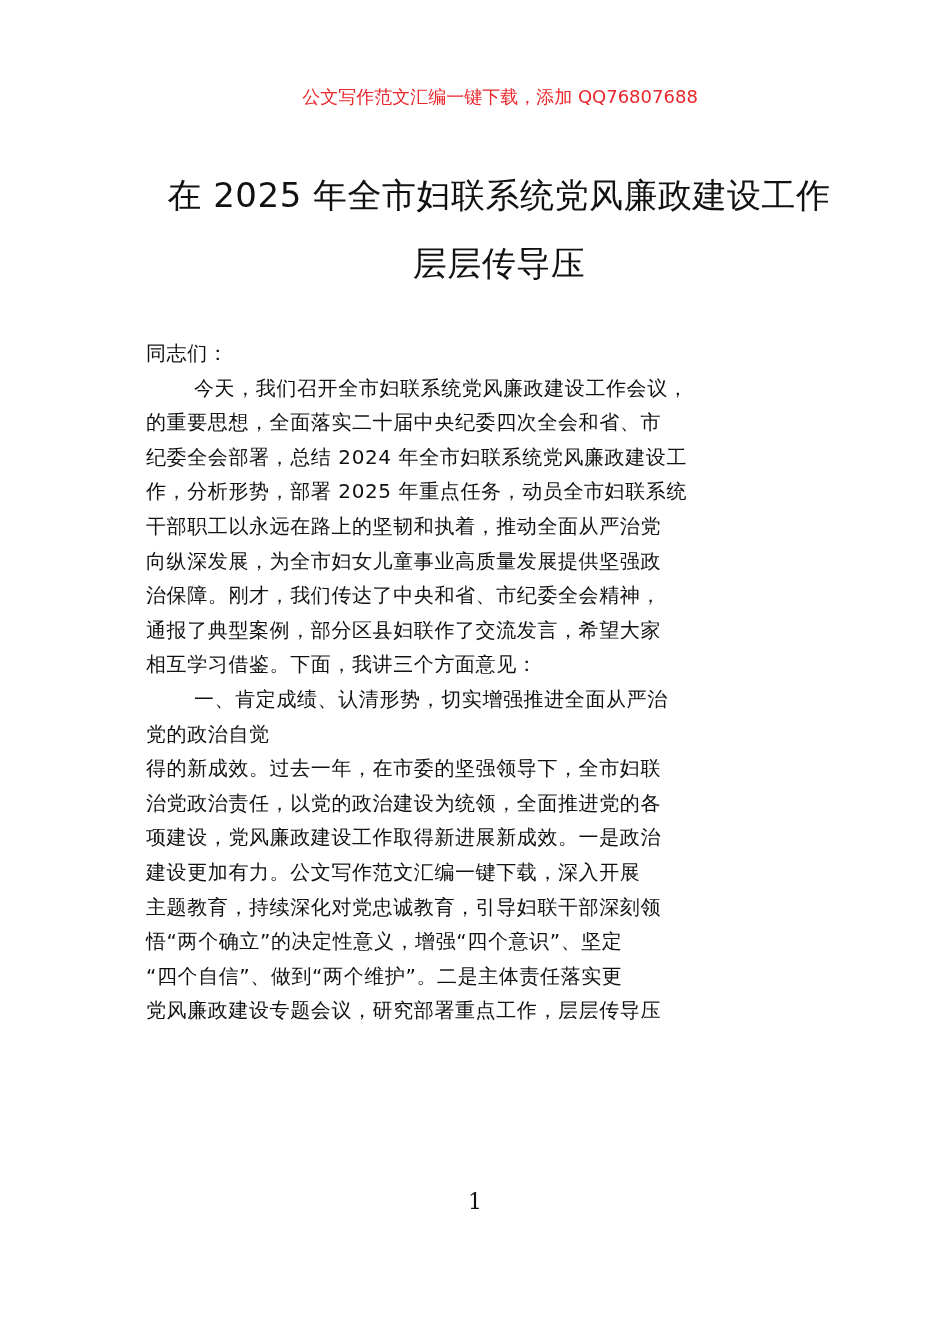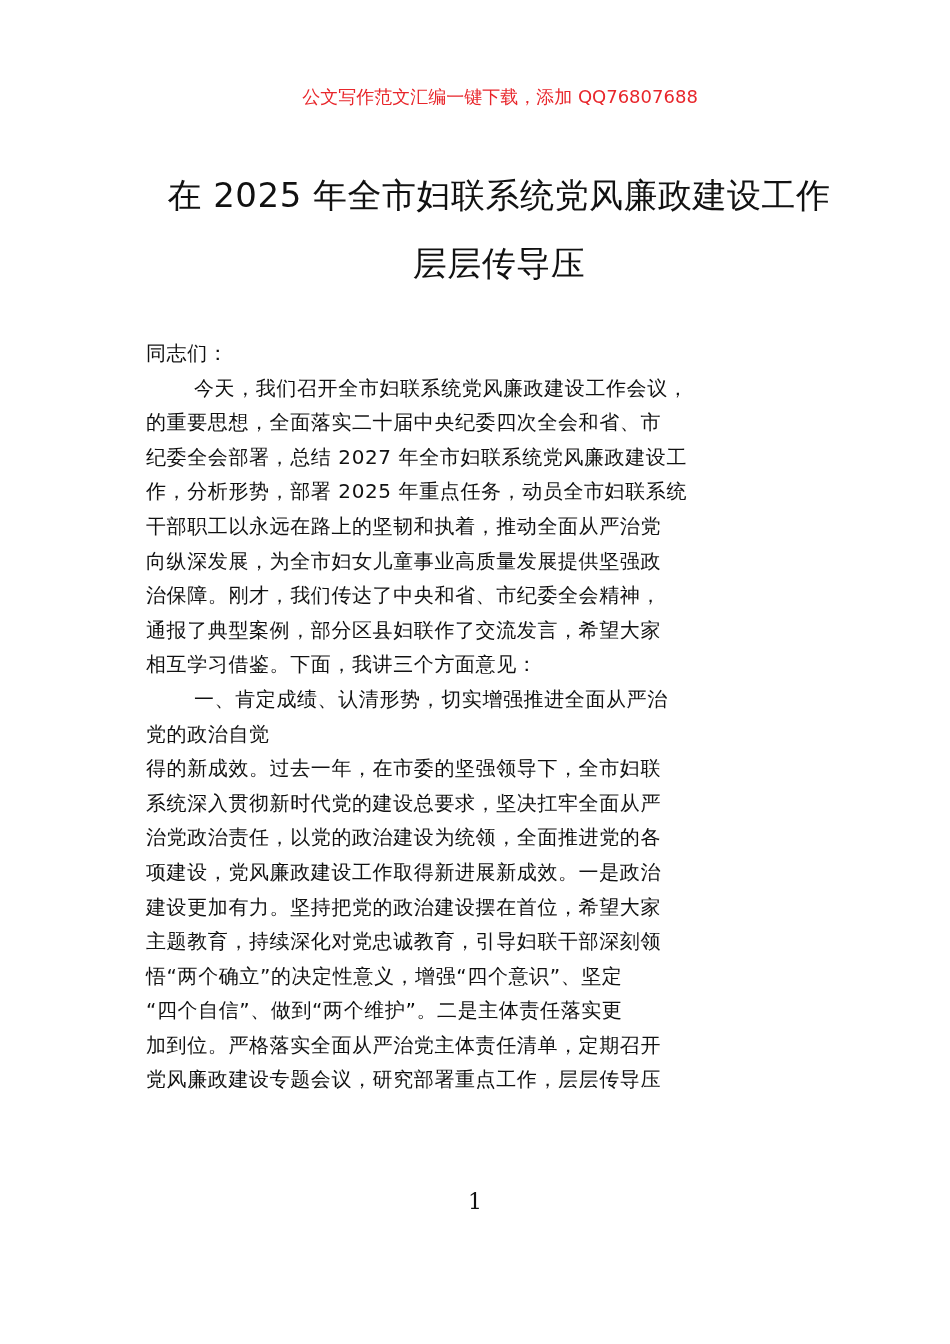--- a/index.html
+++ b/index.html
@@ -80,35 +80,33 @@
 
   <div class="header-banner">公文写作范文汇编一键下载，添加 QQ76807688</div>
 
   <div class="title line1">在 2025 年全市妇联系统党风廉政建设工作</div>
   <div class="title line2">层层传导压</div>
 
   <div class="body-text">
     <div class="line">同志们：</div>
     <div class="line indent">今天，我们召开全市妇联系统党风廉政建设工作会议，</div>
     <div class="line">的重要思想，全面落实二十届中央纪委四次全会和省、市</div>
-    <div class="line">纪委全会部署，总结 2027 年全市妇联系统党风廉政建设工</div>
+    <div class="line">纪委全会部署，总结 2024 年全市妇联系统党风廉政建设工</div>
     <div class="line">作，分析形势，部署 2025 年重点任务，动员全市妇联系统</div>
     <div class="line">干部职工以永远在路上的坚韧和执着，推动全面从严治党</div>
     <div class="line">向纵深发展，为全市妇女儿童事业高质量发展提供坚强政</div>
     <div class="line">治保障。刚才，我们传达了中央和省、市纪委全会精神，</div>
     <div class="line">通报了典型案例，部分区县妇联作了交流发言，希望大家</div>
     <div class="line">相互学习借鉴。下面，我讲三个方面意见：</div>
     <div class="line indent">一、肯定成绩、认清形势，切实增强推进全面从严治</div>
     <div class="line">党的政治自觉</div>
     <div class="line">得的新成效。过去一年，在市委的坚强领导下，全市妇联</div>
-    <div class="line">系统深入贯彻新时代党的建设总要求，坚决扛牢全面从严</div>
     <div class="line">治党政治责任，以党的政治建设为统领，全面推进党的各</div>
     <div class="line">项建设，党风廉政建设工作取得新进展新成效。一是政治</div>
-    <div class="line">建设更加有力。坚持把党的政治建设摆在首位，希望大家</div>
+    <div class="line">建设更加有力。公文写作范文汇编一键下载，深入开展</div>
     <div class="line">主题教育，持续深化对党忠诚教育，引导妇联干部深刻领</div>
     <div class="line">悟“两个确立”的决定性意义，增强“四个意识”、坚定</div>
     <div class="line">“四个自信”、做到“两个维护”。二是主体责任落实更</div>
-    <div class="line">加到位。严格落实全面从严治党主体责任清单，定期召开</div>
     <div class="line">党风廉政建设专题会议，研究部署重点工作，层层传导压</div>
   </div>
 
   <div class="page-number">1</div>
 </div>
 
 </body></html>

